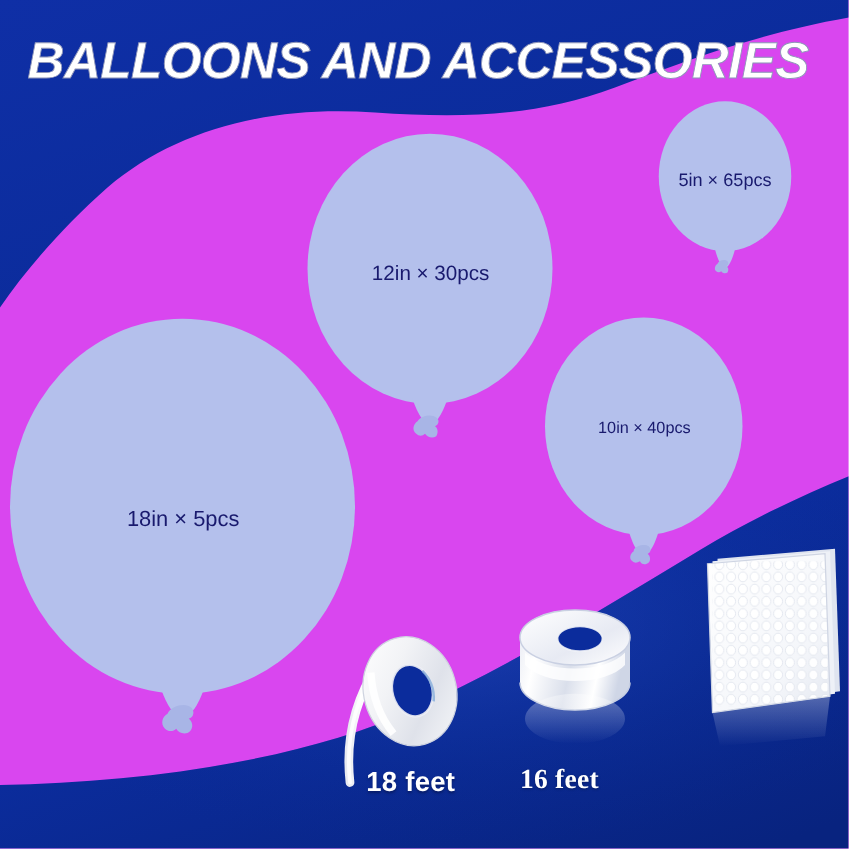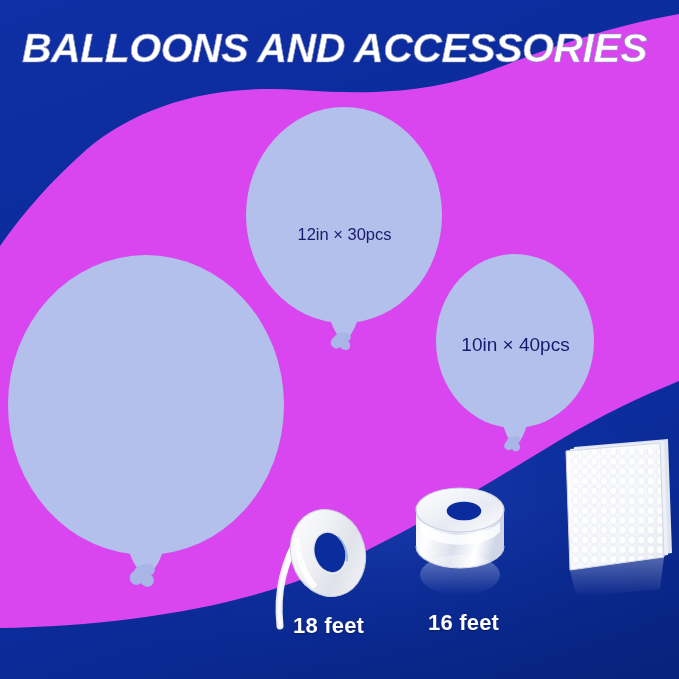--- a/index.html
+++ b/index.html
@@ -44,24 +44,24 @@
     font-weight:400;
     white-space:nowrap;
     z-index:4;
     pointer-events:none;
   }
 
   #balloon-18 { left:6px;  top:253px;  width:281px; height:340px; }
   #balloon-18 .balloon-label { top:152px; font-size:17.5px; }
 
   #balloon-12 { left:244px; top:105px;  width:201px; height:248px; }
-  #balloon-12 .balloon-label { top:105px; font-size:16.5px;margin-top:15px; }
+  #balloon-12 .balloon-label { top:105px; font-size:16.5px; }
 
   #balloon-10 { left:434px; top:252px;  width:163px; height:202px; }
-  #balloon-10 .balloon-label { top:82px;  font-size:19px; }
+  #balloon-10 .balloon-label { top:82px;  font-size:13px; }
 
   #balloon-5  { left:525px; top:79px;   width:110px; height:142px; }
   #balloon-5  .balloon-label { top:58px;  font-size:14.5px; }
 
   
   .accessory { position:absolute; z-index:5; }
   .accessory svg { display:block; overflow:visible; }
 
   #ribbon-roll { left:268px; top:498px; width:120px; height:140px; }
   #tape-roll   { left:408px; top:480px; width:120px; height:135px; }
@@ -72,21 +72,21 @@
     position:absolute;
     z-index:7;
     color:#ffffff;
     font-weight:bold;
     font-size:22px;
     letter-spacing:0.2px;
     white-space:nowrap;
     text-shadow:0 1px 2px rgba(0,0,20,.35);
   }
   #caption-33  { left:293px; top:613px; }
-  #caption-16  { left:428px; top:610px; }
+  #caption-16  { left:416px; top:610px;font-family:Liberation Serif, serif; }
   #caption-160 { left:556px; top:610px; }
   .caption .pcs { font-weight:bold; letter-spacing:-0.3px; }
   .caption .num { font-weight:bold; }
 </style>
 </head>
 <body>
 
 <div id="stage">
 
   <div id="bg-layer">
@@ -133,40 +133,49 @@
       <text id="title-text" x="0" y="42" font-family="Liberation Sans, sans-serif" font-size="41" font-weight="bold" font-style="italic" letter-spacing="-0.5" fill="#ffffff" stroke="#8e95b8" stroke-width="0.7">BALLOONS AND ACCESSORIES</text>
     </svg>
   </div>
 
   <div class="balloon" id="balloon-18">
     <svg width="281" height="340" viewBox="0 0 281 340" xmlns="http://www.w3.org/2000/svg">
       <ellipse cx="140" cy="152" rx="138" ry="150" fill="#b4c0ec"></ellipse>
       <path d="M118,282 C126,312 132,318 140,322 C148,318 154,312 162,282 Z" fill="#b4c0ec"></path>
       <path d="M128,318 c-4,2 -6,8 -2,12 c3,3 7,2 9,0 c2,4 8,5 11,2 c3,-3 2,-8 -1,-10 c4,-1 5,-6 2,-9 c-4,-4 -16,-2 -19,5 z" fill="#a8b5e6"></path>
     </svg>
+    <div class="balloon-label">18in × 5pcs</div>
   </div>
 
   <div class="balloon" id="balloon-12">
     <svg width="201" height="248" viewBox="0 0 201 248" xmlns="http://www.w3.org/2000/svg">
       <ellipse cx="100" cy="110" rx="98" ry="108" fill="#b4c0ec"></ellipse>
       <path d="M83,204 C89,226 94,232 100,236 C106,232 111,226 117,204 Z" fill="#b4c0ec"></path>
       <path d="M90,232 c-3,2 -5,7 -1,10 c2,2 5,2 7,0 c2,3 6,4 9,2 c2,-3 1,-7 -1,-8 c3,-1 4,-5 1,-7 c-3,-3 -12,-2 -15,3 z" fill="#a8b5e6"></path>
     </svg>
     <div class="balloon-label">12in × 30pcs</div>
   </div>
 
   <div class="balloon" id="balloon-10">
     <svg width="163" height="202" viewBox="0 0 163 202" xmlns="http://www.w3.org/2000/svg">
       <ellipse cx="81" cy="89" rx="79" ry="87" fill="#b4c0ec"></ellipse>
       <path d="M67,166 C72,185 76,190 81,193 C86,190 90,185 95,166 Z" fill="#b4c0ec"></path>
       <path d="M73,189 c-3,2 -4,6 -1,8 c2,2 4,1 6,0 c1,3 5,3 7,1 c2,-2 1,-6 -1,-7 c3,-1 3,-4 1,-6 c-3,-2 -10,-1 -12,3 z" fill="#a8b5e6"></path>
     </svg>
     <div class="balloon-label">10in × 40pcs</div>
   </div>
 
+  <div class="balloon" id="balloon-5">
+    <svg width="110" height="142" viewBox="0 0 110 142" xmlns="http://www.w3.org/2000/svg">
+      <ellipse cx="55" cy="62" rx="53" ry="60" fill="#b4c0ec"></ellipse>
+      <path d="M46,116 C49,130 52,134 55,136 C58,134 61,130 64,116 Z" fill="#b4c0ec"></path>
+      <path d="M49,132 c-2,1 -3,5 -1,6 c1,1 3,1 4,0 c1,2 4,2 5,1 c1,-2 1,-4 -1,-5 c2,-1 2,-3 1,-4 c-2,-2 -7,-1 -8,2 z" fill="#a8b5e6"></path>
+    </svg>
+    <div class="balloon-label">5in × 65pcs</div>
+  </div>
 
   <div class="accessory" id="ribbon-roll">
     <svg width="120" height="140" viewBox="0 0 120 140" xmlns="http://www.w3.org/2000/svg">
       <defs>
         <linearGradient id="ribGrad" x1="0" y1="0" x2="1" y2="1">
           <stop offset="0%" stop-color="#ffffff"></stop>
           <stop offset="35%" stop-color="#f2f3f6"></stop>
           <stop offset="65%" stop-color="#dfe2ea"></stop>
           <stop offset="100%" stop-color="#f8f9fb"></stop>
         </linearGradient>

